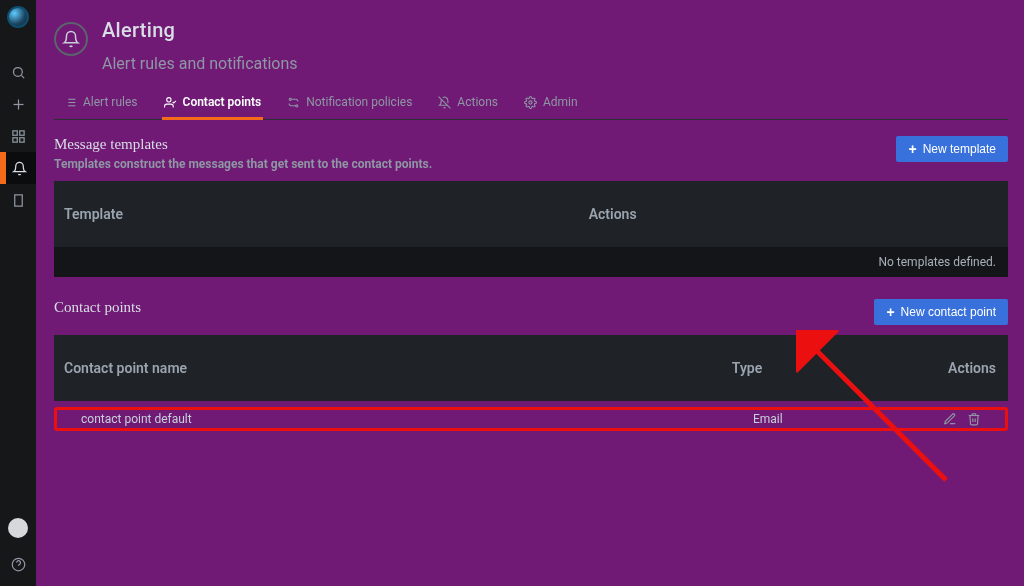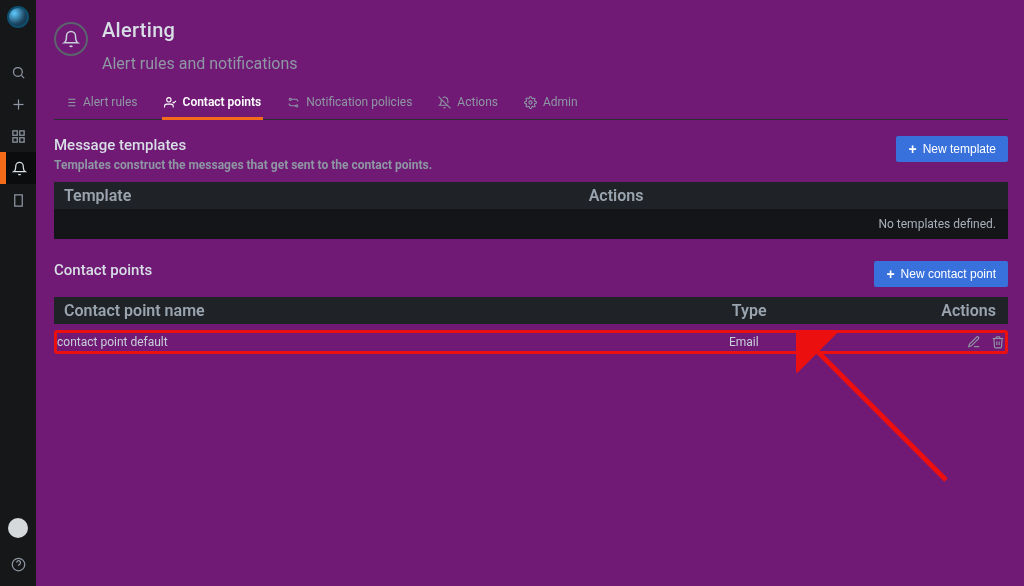--- a/index.html
+++ b/index.html
@@ -101,21 +101,21 @@
   .tab.active::after {
     content:"";
     position:absolute; left:0; right:0; bottom:-1px; height:3px;
     background:#f46b1a;
   }
   .tab svg { width:13px; height:13px; }
 
   
   .section { margin-top:16px; }
   .section-head { display:flex; justify-content:space-between; align-items:flex-start; }
-  .section-title { font-size:15px; color:#d8dee5; font-weight:500; }
+  .section-title { font-size:15px; color:#d8dee5; font-weight:500;font-family:Liberation Serif, serif; }
   .section-desc  { font-size:12px; color:#8e97a3; margin-top:4px;font-weight:bold; }
 
   .btn-primary {
     background:#3871dc;
     color:#fff;
     border:none;
     border-radius:2px;
     padding:6px 12px;
     font-size:12px;
     font-weight:500;
@@ -124,38 +124,38 @@
   }
   .btn-primary .plus { font-weight:700; font-size:14px; line-height:10px; }
 
   
   .tbl { width:100%; margin-top:10px; border-collapse:collapse; }
   .tbl th {
     background:#1f2226;
     color:#9aa4af;
     font-weight:600;
     text-align:left;
-    padding:4px 10px;
-    font-size:16px;
+    padding:25px 10px;
+    font-size:14px;
   }
   .tbl th:last-child, .tbl td:last-child { text-align:right; padding-right:12px; }
   .tbl td {
     background:#141518;
     color:#a7b0ba;
     padding:8px 10px;
     font-size:12px;
     margin-top:36px;
   }
 
   
   .highlight-wrap {
     border:3px solid #ec0f0f;
     border-radius:3px;
     margin-top:6px;
-    padding:2px 0;
+    padding:2px 24px;
     display:flex;
     align-items:center;
   }
   .hw-name { flex:0 0 672px; }
   .hw-type { flex:1; }
   .hw-actions { display:flex; gap:10px; color:#8e97a3; }
   .hw-actions span { cursor:pointer; }
 
   
   .arrow {

